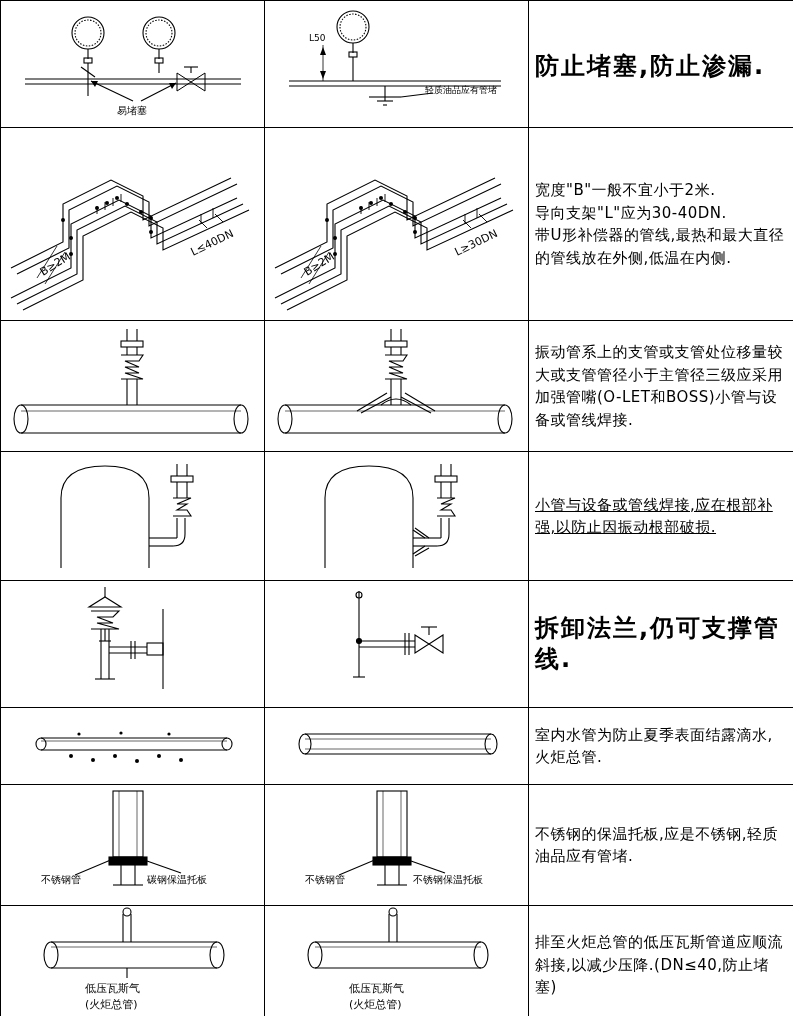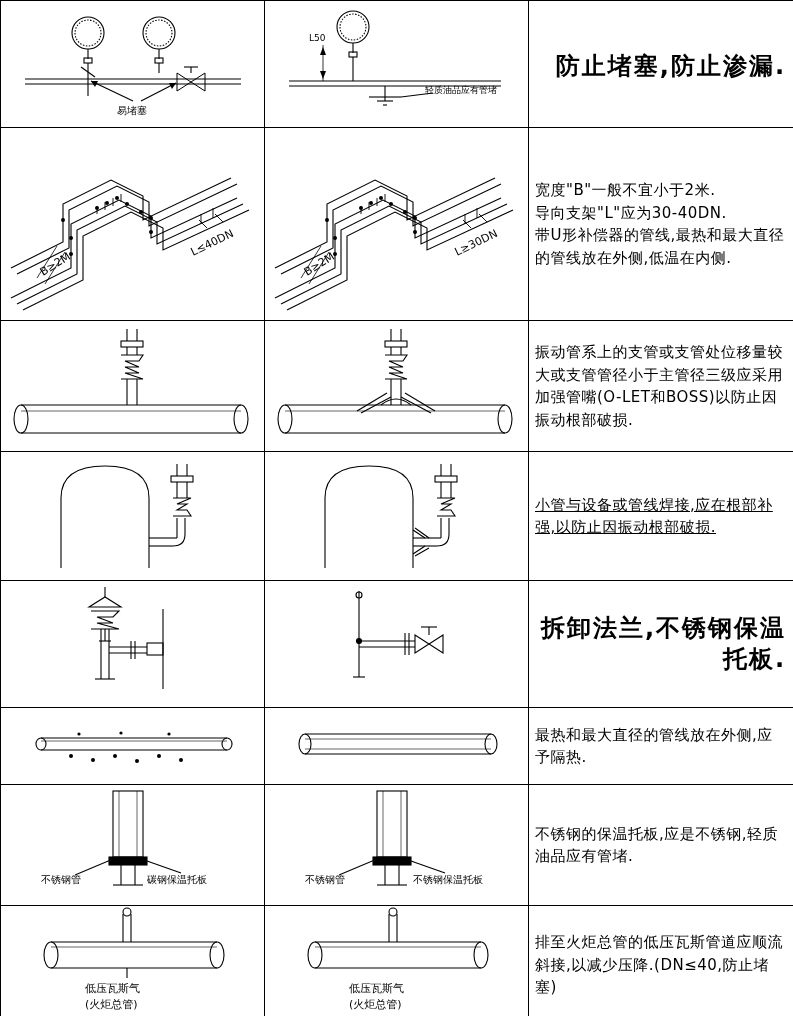--- a/index.html
+++ b/index.html
@@ -18,21 +18,21 @@
     font-size:15px;
     line-height:1.5;
     letter-spacing:0.5px;
     text-align:left;
     white-space:pre-line;
   }
   .note.big{
     font-size:24px;
     font-weight:bold;
     letter-spacing:2px;
-    text-align:right;
+    text-align:left;
     line-height:1.3;
   }
   .note.r1{padding-top:10px;}
   .lbl{font-size:10px;}
   .lbl-sm{font-size:9px;}
   text{font-family:"DejaVu Sans","Liberation Sans",sans-serif;}
 </style>
 </head>
 <body>
 
@@ -254,21 +254,21 @@
             <line x1="20" y1="84" x2="240" y2="84"></line>
             <line x1="20" y1="112" x2="240" y2="112"></line>
             <ellipse cx="20" cy="98" rx="7" ry="14"></ellipse>
             <ellipse cx="240" cy="98" rx="7" ry="14"></ellipse>
             <line x1="20" y1="90" x2="240" y2="90" stroke-width="0.6"></line>
           </g>
         </svg>
       </div>
     </td>
     <td class="c-right">
-      <div class="note">振动管系上的支管或支管处位移量较大或支管管径小于主管径三级应采用加强管嘴(O-LET和BOSS)以防止因振动根部破损.</div>
+      <div class="note">振动管系上的支管或支管处位移量较大或支管管径小于主管径三级应采用加强管嘴(O-LET和BOSS)小管与设备或管线焊接.</div>
     </td>
   </tr>
 
   <tr style="height:128px;text-decoration:underline;">
     <td class="c-left">
       <div class="cell-inner">
         <svg viewBox="0 0 263 128" preserveAspectRatio="none">
           <g stroke="#000" fill="none" stroke-width="1.1">
 
             <path d="M60 116 L60 46 Q60 14 104 14 Q148 14 148 46 L148 116"></path>
@@ -361,21 +361,21 @@
 
             <line x1="140" y1="52" x2="140" y2="74"></line>
             <line x1="144" y1="52" x2="144" y2="74"></line>
 
             <circle cx="94" cy="60" r="2.5" fill="#000"></circle>
           </g>
         </svg>
       </div>
     </td>
     <td class="c-right">
-      <div class="note big">拆卸法兰,不锈钢保温托板.</div>
+      <div class="note big">拆卸法兰,仍可支撑管线.</div>
     </td>
   </tr>
 
   <tr style="height:76px;">
     <td class="c-left">
       <div class="cell-inner">
         <svg viewBox="0 0 263 76" preserveAspectRatio="none">
           <g stroke="#000" fill="none" stroke-width="1.1">
             <line x1="40" y1="30" x2="226" y2="30"></line>
             <line x1="40" y1="42" x2="226" y2="42"></line>
@@ -405,21 +405,21 @@
             <line x1="40" y1="46" x2="226" y2="46"></line>
             <ellipse cx="40" cy="36" rx="6" ry="10"></ellipse>
             <ellipse cx="226" cy="36" rx="6" ry="10"></ellipse>
             <line x1="40" y1="31" x2="226" y2="31" stroke-width="0.6"></line>
             <line x1="40" y1="41" x2="226" y2="41" stroke-width="0.6"></line>
           </g>
         </svg>
       </div>
     </td>
     <td class="c-right">
-      <div class="note">最热和最大直径的管线放在外侧,应予隔热.</div>
+      <div class="note">室内水管为防止夏季表面结露滴水,火炬总管.</div>
     </td>
   </tr>
 
   <tr style="height:120px;">
     <td class="c-left">
       <div class="cell-inner">
         <svg viewBox="0 0 263 120" preserveAspectRatio="none">
           <g stroke="#000" fill="none" stroke-width="1.1">
 
             <rect x="112" y="6" width="30" height="66"></rect>

